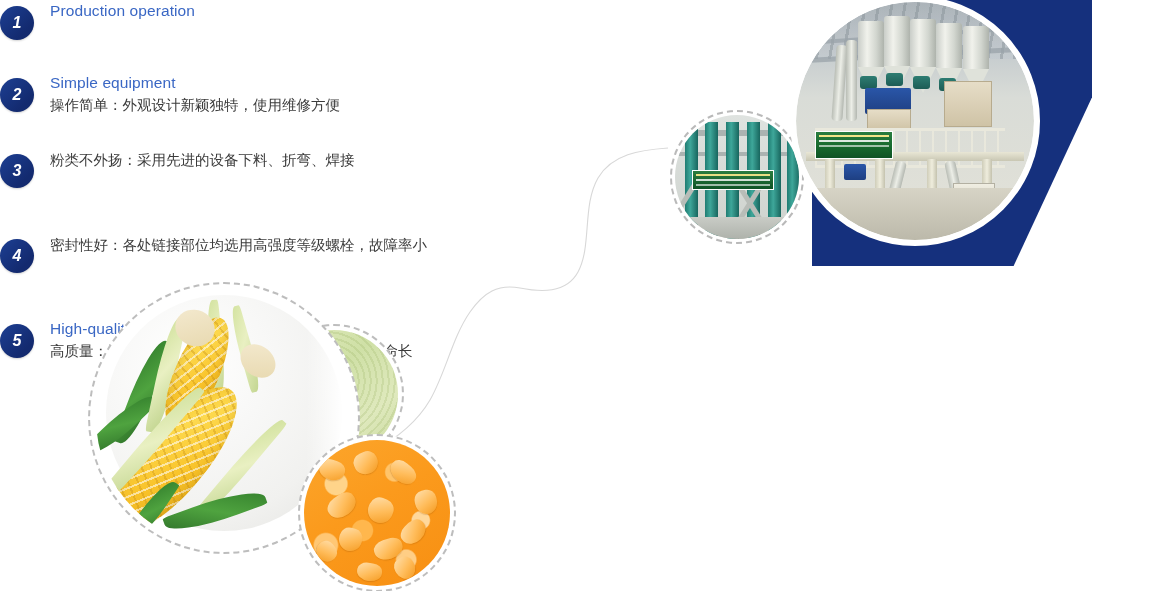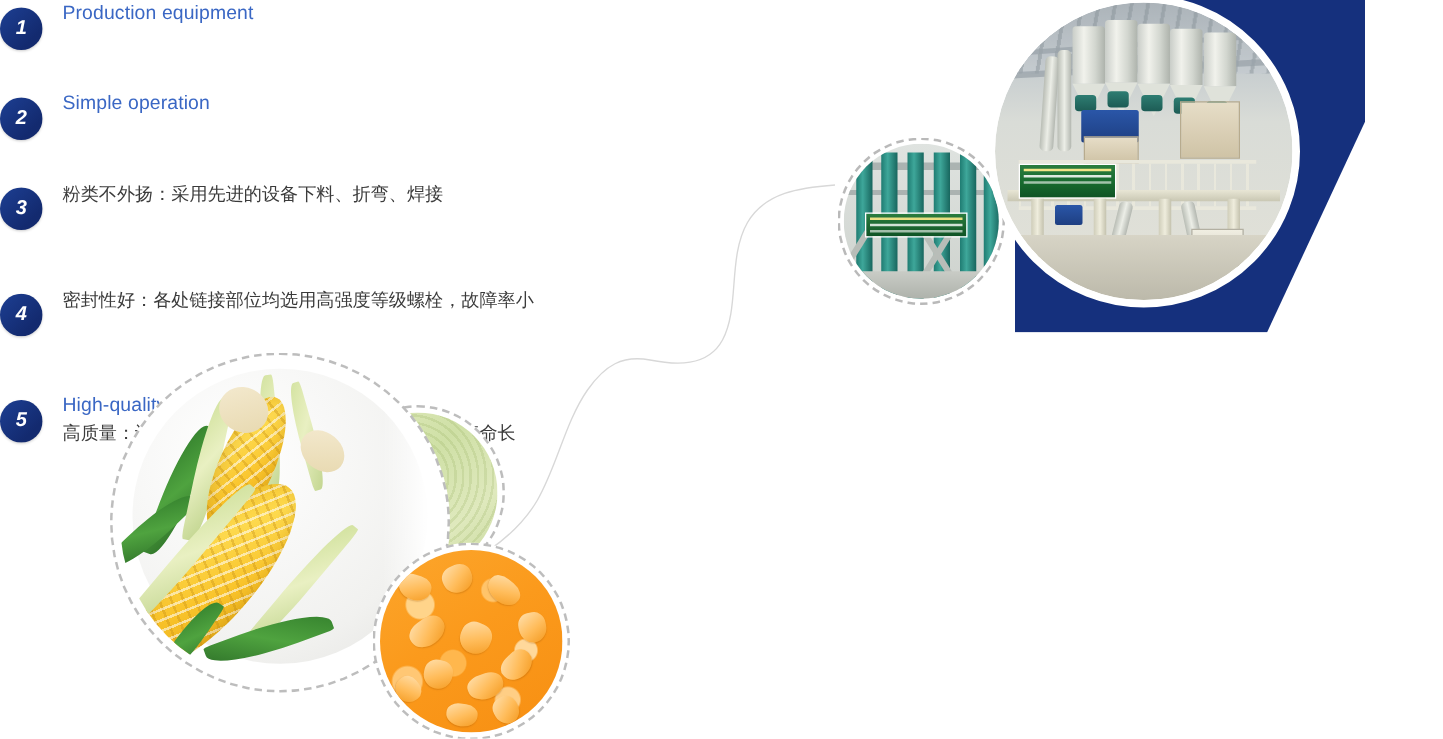--- a/index.html
+++ b/index.html
@@ -504,28 +504,29 @@
         </div>
       </div>
     </div>
   </div>
 
   <div id="feature-group-left">
 
     <div class="feature-item">
       <div class="badge">1</div>
       <div class="feature-text">
-        <div class="feature-title">Production equipment</div>
+        <div class="feature-title">Production operation</div>
       </div>
     </div>
 
     <div class="feature-item">
       <div class="badge">2</div>
       <div class="feature-text">
-        <div class="feature-title">Simple operation</div>
+        <div class="feature-title">Simple equipment</div>
+        <div class="feature-desc">操作简单：外观设计新颖独特，使用维修方便</div>
       </div>
     </div>
   </div>
 
   <div id="feature-group-right">
 
     <div class="feature-item">
       <div class="badge">3</div>
       <div class="feature-text">
         <div class="feature-desc">粉类不外扬：采用先进的设备下料、折弯、焊接</div>

